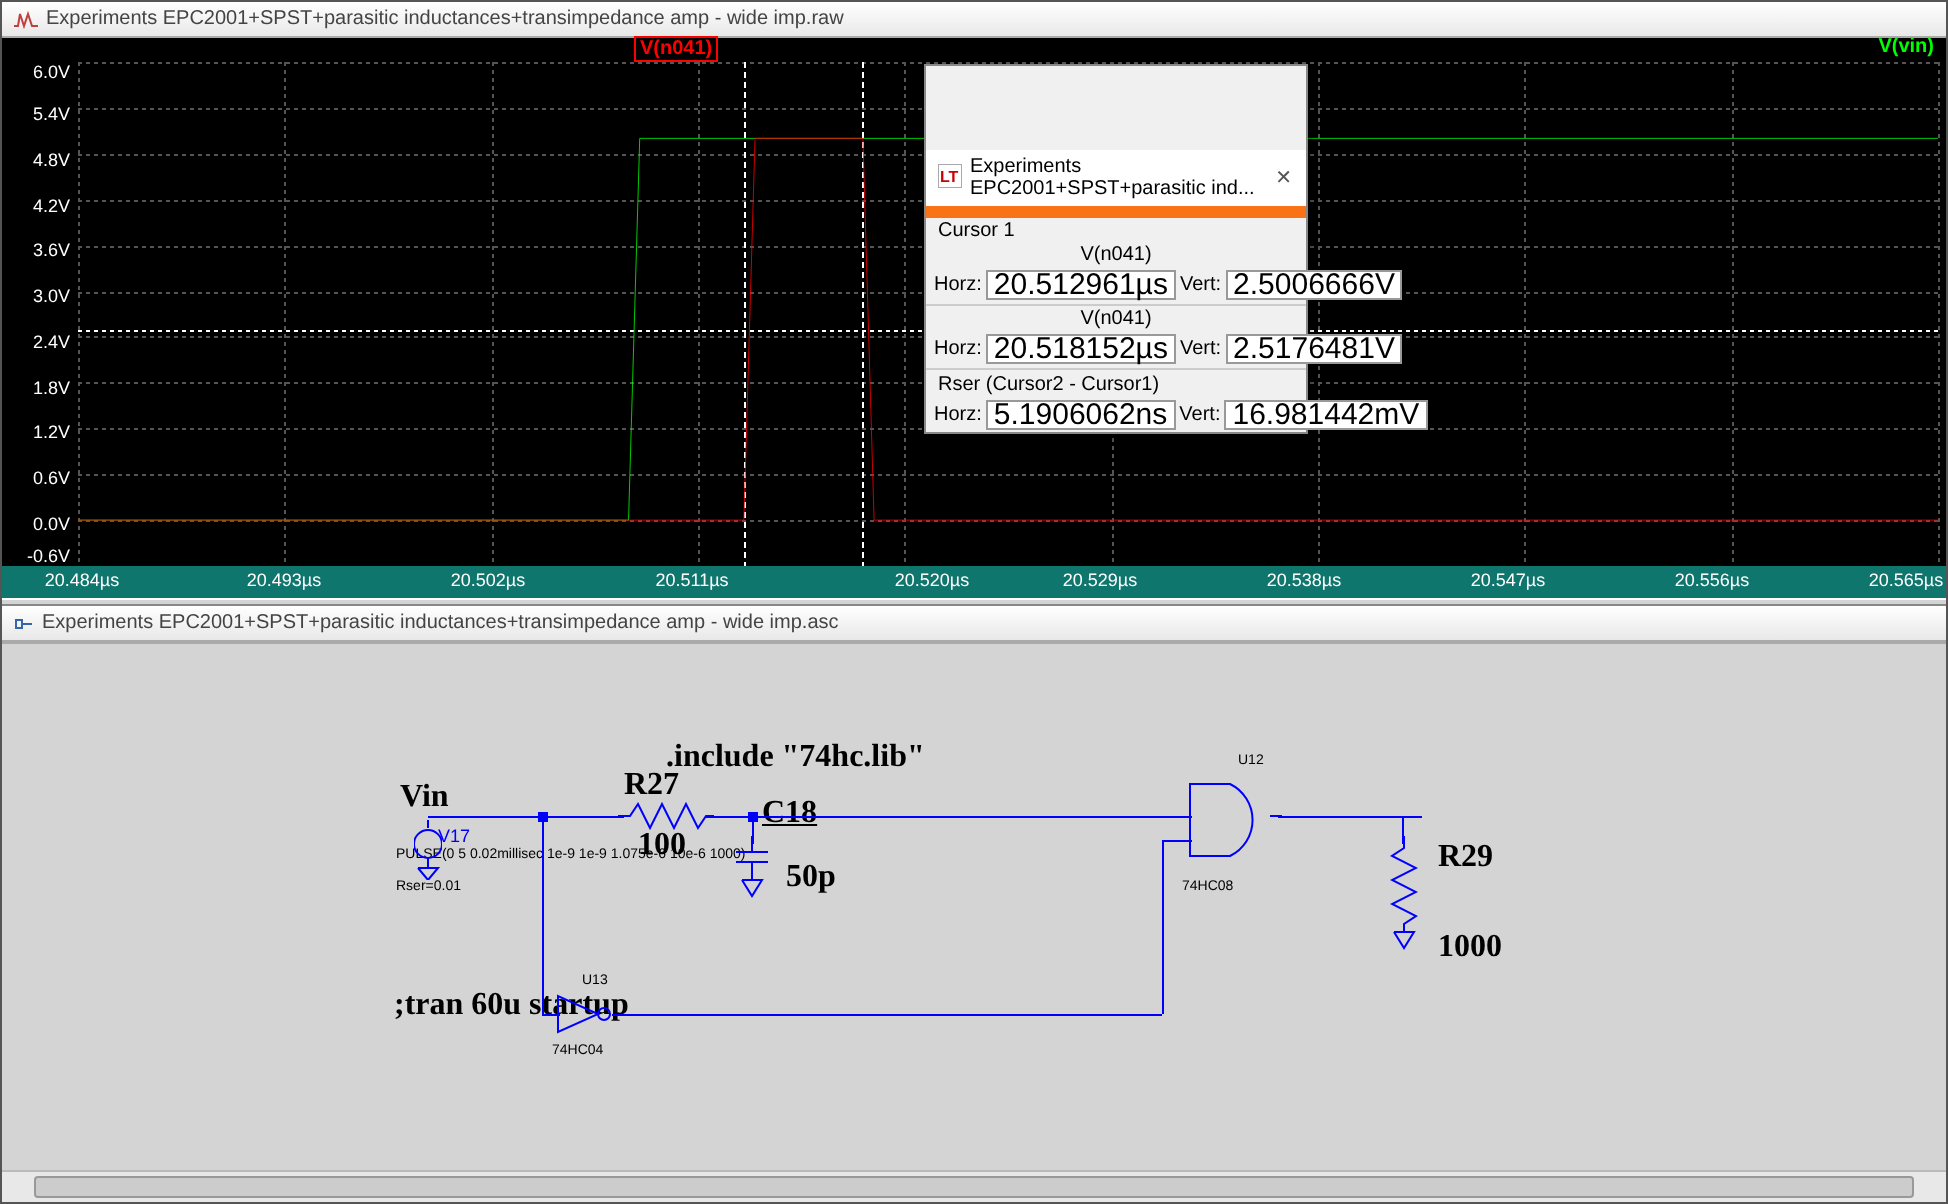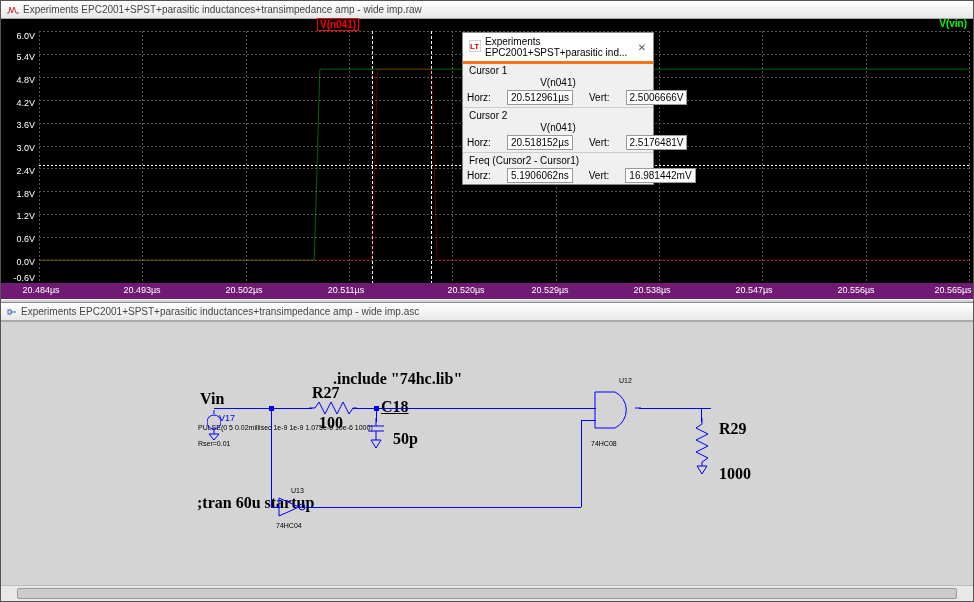--- a/index.html
+++ b/index.html
@@ -99,21 +99,21 @@
   width: 1px;
   background-image: linear-gradient(to bottom, #fff 60%, transparent 60%);
   background-size: 1px 5px;
 }
 .trace-path-red, .trace-path-green {
   position: absolute;
   top: 0; left: 0; width: 100%; height: 100%;
 }
 .x-axis {
   height: 16px;
-  background: #701a75;
+  background: #0f766e;
   position: relative;
   color: #fff;
   font-size: 9px;
 }
 .x-tick { position: absolute; top: 2px; transform: translateX(-50%); }
 
 
 .splitter {
   height: 4px;
   background: #d4d4d4;
@@ -158,22 +158,23 @@
   border: 1px solid #888;
   box-shadow: 2px 2px 4px rgba(0,0,0,0.3);
   font-size: 10px;
 }
 .dlg-title {
   background: #fff;
   padding: 3px 6px;
   display: flex;
   align-items: center;
   gap: 4px;
-  border-bottom: 3px solid #f97316;
-  font-size: 10px;
+  border-bottom: 6px solid #f97316;
+  font-size: 10px;
+  margin-top: 42px;
 }
 .dlg-close {
   margin-left: auto;
   width: 14px; height: 14px;
   display: flex; align-items: center; justify-content: center;
   color: #555;
   cursor: pointer;
 }
 .dlg-section-title {
   padding: 1px 6px;
@@ -182,28 +183,28 @@
 }
 .dlg-signal {
   text-align: center;
   font-size: 10px;
   padding: 0 0 1px 0;
 }
 .dlg-row {
   display: flex;
   align-items: center;
   padding: 1px 4px;
-  gap: 16px;
+  gap: 2px;
 }
 .dlg-label { width: 26px; text-align: left; font-size: 10px; }
 .dlg-input {
   background: #fff;
   border: 1px solid #999;
   padding: 0 3px;
-  font-size: 10px;
+  font-size: 15px;
   height: 15px;
   display: flex;
   align-items: center;
   text-align: right;
   flex: 1;
   font-family: inherit;
 }
 .dlg-sep { height: 1px; background: #ccc; margin: 1px 0; }
 
 .scrollbar-h {
@@ -395,29 +396,28 @@
   </div>
   <div class="dlg-section-title">Cursor 1</div>
   <div class="dlg-signal">V(n041)</div>
   <div class="dlg-row">
     <span class="dlg-label">Horz:</span>
     <span class="dlg-input">20.512961µs</span>
     <span class="dlg-label" style="width:24px; text-align:right;">Vert:</span>
     <span class="dlg-input">2.5006666V</span>
   </div>
   <div class="dlg-sep"></div>
-  <div class="dlg-section-title">Cursor 2</div>
   <div class="dlg-signal">V(n041)</div>
   <div class="dlg-row">
     <span class="dlg-label">Horz:</span>
     <span class="dlg-input">20.518152µs</span>
     <span class="dlg-label" style="width:24px; text-align:right;">Vert:</span>
     <span class="dlg-input">2.5176481V</span>
   </div>
   <div class="dlg-sep"></div>
-  <div class="dlg-section-title">Freq (Cursor2 - Cursor1)</div>
+  <div class="dlg-section-title">Rser (Cursor2 - Cursor1)</div>
   <div class="dlg-row">
     <span class="dlg-label">Horz:</span>
     <span class="dlg-input">5.1906062ns</span>
     <span class="dlg-label" style="width:24px; text-align:right;">Vert:</span>
     <span class="dlg-input">16.981442mV</span>
   </div>
 </div>
 
 </body></html>

